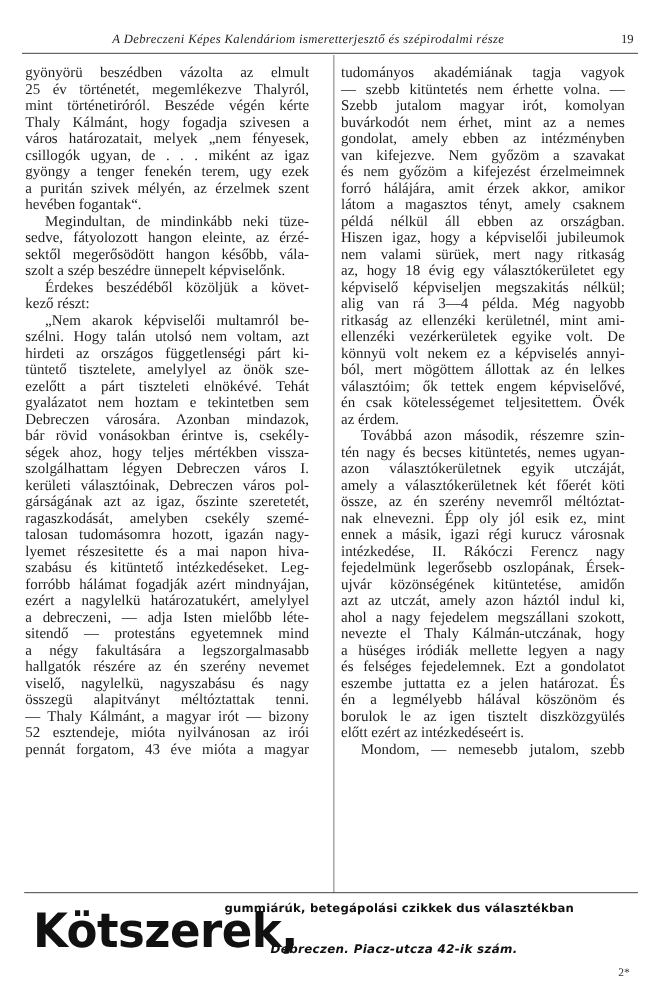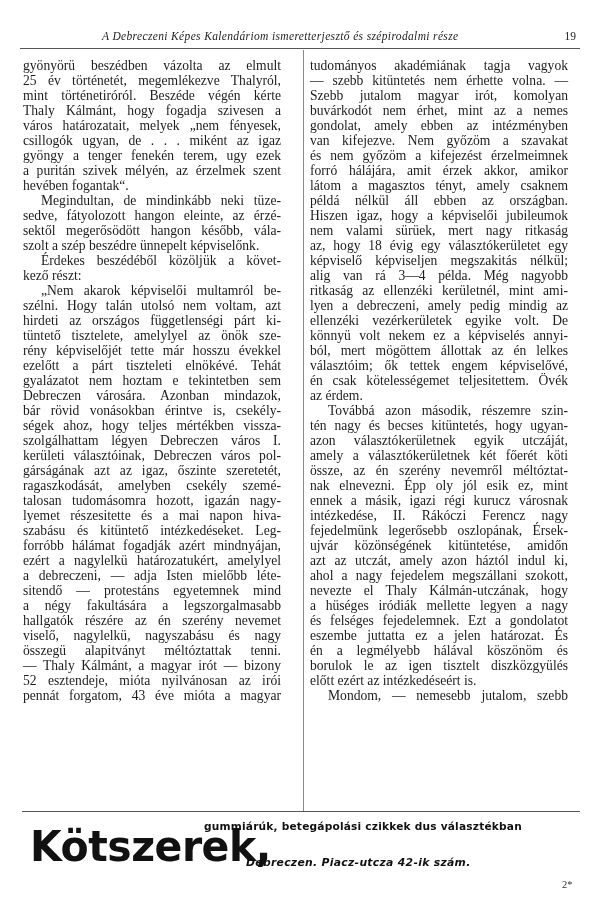--- a/index.html
+++ b/index.html
@@ -75,21 +75,20 @@
     <span class="line indent">Megindultan, de mindinkább neki tüze-</span>
     <span class="line">sedve, fátyolozott hangon eleinte, az érzé-</span>
     <span class="line">sektől megerősödött hangon később, vála-</span>
     <span class="line last">szolt a szép beszédre ünnepelt képviselőnk.</span>
     <span class="line indent">Érdekes beszédéből közöljük a követ-</span>
     <span class="line last">kező részt:</span>
     <span class="line indent">„Nem akarok képviselői multamról be-</span>
     <span class="line">szélni. Hogy talán utolsó nem voltam, azt</span>
     <span class="line">hirdeti az országos függetlenségi párt ki-</span>
     <span class="line">tüntető tisztelete, amelylyel az önök sze-</span>
-    <span class="line">rény képviselőjét tette már hosszu évekkel</span>
     <span class="line">ezelőtt a párt tiszteleti elnökévé. Tehát</span>
     <span class="line">gyalázatot nem hoztam e tekintetben sem</span>
     <span class="line">Debreczen városára. Azonban mindazok,</span>
     <span class="line">bár rövid vonásokban érintve is, csekély-</span>
     <span class="line">ségek ahoz, hogy teljes mértékben vissza-</span>
     <span class="line">szolgálhattam légyen Debreczen város I.</span>
     <span class="line">kerületi választóinak, Debreczen város pol-</span>
     <span class="line">gárságának azt az igaz, őszinte szeretetét,</span>
     <span class="line">ragaszkodását, amelyben csekély szemé-</span>
     <span class="line">talosan tudomásomra hozott, igazán nagy-</span>
@@ -118,29 +117,28 @@
     <span class="line">és nem győzöm a kifejezést érzelmeimnek</span>
     <span class="line">forró hálájára, amit érzek akkor, amikor</span>
     <span class="line">látom a magasztos tényt, amely csaknem</span>
     <span class="line">példá nélkül áll ebben az országban.</span>
     <span class="line">Hiszen igaz, hogy a képviselői jubileumok</span>
     <span class="line">nem valami sürüek, mert nagy ritkaság</span>
     <span class="line">az, hogy 18 évig egy választókerületet egy</span>
     <span class="line">képviselő képviseljen megszakitás nélkül;</span>
     <span class="line">alig van rá 3—4 példa. Még nagyobb</span>
     <span class="line">ritkaság az ellenzéki kerületnél, mint ami-</span>
-    <span class="line">lyen a debreczeni, amely pedig mindig az</span>
     <span class="line">ellenzéki vezérkerületek egyike volt. De</span>
     <span class="line">könnyü volt nekem ez a képviselés annyi-</span>
     <span class="line">ból, mert mögöttem állottak az én lelkes</span>
     <span class="line">választóim; ők tettek engem képviselővé,</span>
     <span class="line">én csak kötelességemet teljesitettem. Övék</span>
     <span class="line last">az érdem.</span>
     <span class="line indent">Továbbá azon második, részemre szin-</span>
-    <span class="line">tén nagy és becses kitüntetés, hogy ugyan-</span>
+    <span class="line">tén nagy és becses kitüntetés, nemes ugyan-</span>
     <span class="line">azon választókerületnek egyik utczáját,</span>
     <span class="line">amely a választókerületnek két főerét köti</span>
     <span class="line">össze, az én szerény nevemről méltóztat-</span>
     <span class="line">nak elnevezni. Épp oly jól esik ez, mint</span>
     <span class="line">ennek a másik, igazi régi kurucz városnak</span>
     <span class="line">intézkedése, II. Rákóczi Ferencz nagy</span>
     <span class="line">fejedelmünk legerősebb oszlopának, Érsek-</span>
     <span class="line">ujvár közönségének kitüntetése, amidőn</span>
     <span class="line">azt az utczát, amely azon háztól indul ki,</span>
     <span class="line">ahol a nagy fejedelem megszállani szokott,</span>

